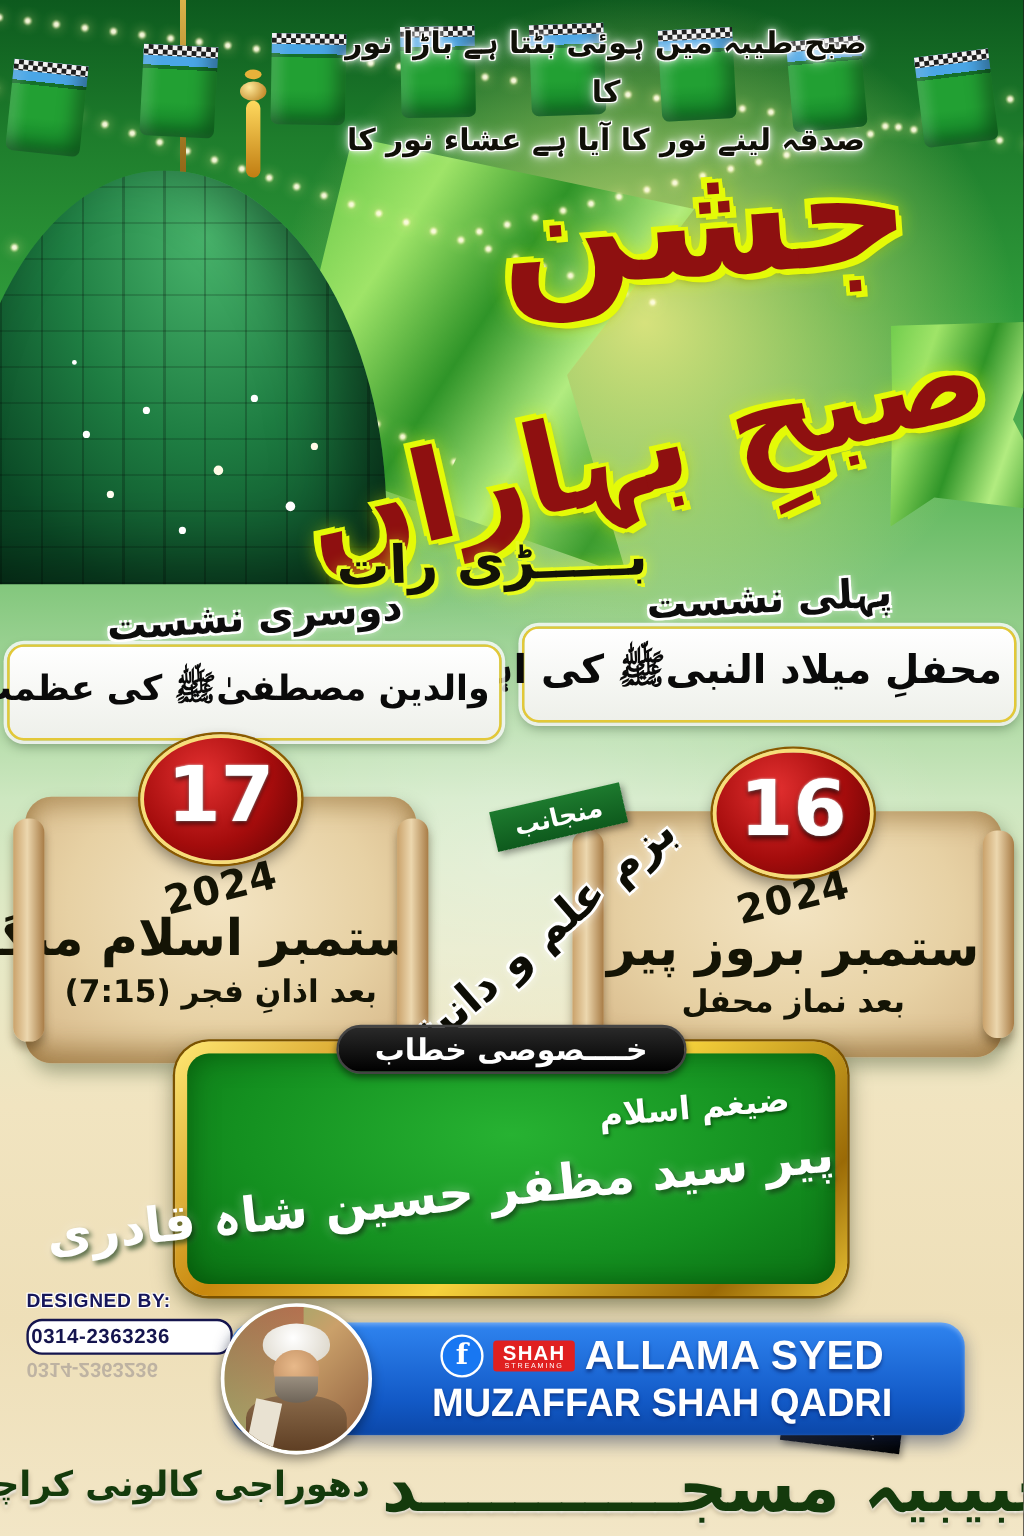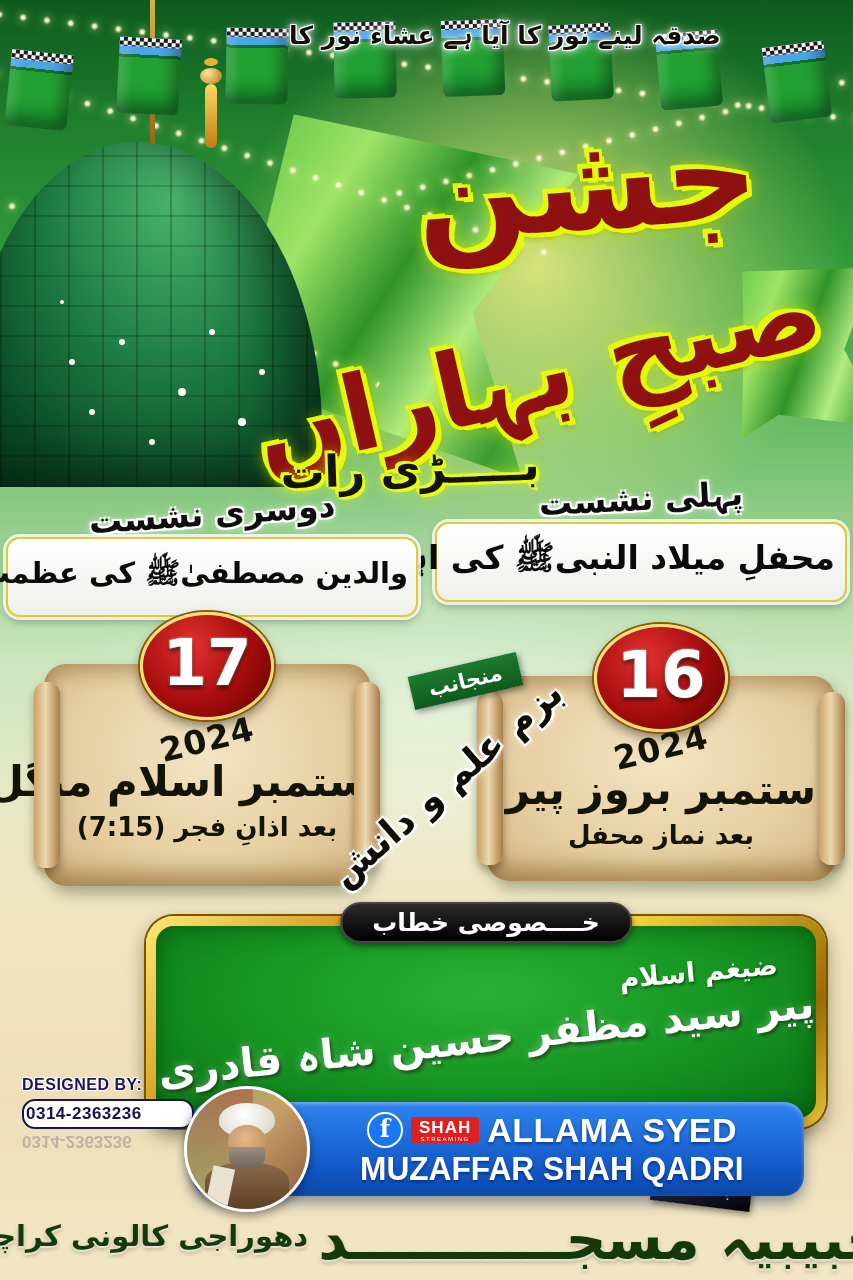--- a/index.html
+++ b/index.html
@@ -86,33 +86,33 @@
   .scroll::after{right:-10px;}
   .day-badge{position:absolute;left:50%;transform:translateX(-50%);top:-52px;width:128px;height:102px;border-radius:50%;
     background:radial-gradient(circle at 38% 30%,#e33030,#a40c0c 55%,#5c0202 100%);
     border:3px solid #f7dd7a;box-shadow:0 0 0 2px #8a5a00,0 6px 12px rgba(0,0,0,.45);
     color:#fff;font-size:64px;font-weight:bold;line-height:96px;text-align:center;
     font-family:"DejaVu Sans",sans-serif;text-shadow:0 3px 4px rgba(0,0,0,.6),0 0 2px #fff;}
   .scroll .year{display:inline-block;transform:rotate(-14deg);font-size:33px;font-weight:bold;color:#141405;letter-spacing:1px;}
   .scroll .mline{font-size:42px;font-weight:bold;color:#141405;white-space:nowrap;margin-top:-2px;}
   .scroll .tline{font-size:26px;font-weight:bold;color:#141405;margin-top:6px;white-space:nowrap;}
   .scroll-right{left:487px;top:676px;width:348px;height:205px;padding-top:52px;box-sizing:border-box;}
-  .scroll-left{left:44px;top:664px;width:326px;height:222px;padding-top:56px;box-sizing:border-box;}
+  .scroll-left{left:21px;top:664px;width:326px;height:222px;padding-top:56px;box-sizing:border-box;}
 
   
   .org-tag{left:410px;top:664px;z-index:8;background:linear-gradient(180deg,#1d7a2e,#0e5a1d);color:#fff;
     font-size:21px;font-weight:bold;padding:5px 18px;transform:rotate(-13deg);box-shadow:2px 3px 6px rgba(0,0,0,.4);}
   .org-name{left:300px;top:762px;z-index:8;font-size:37px;font-weight:bold;color:#0d0d05;white-space:nowrap;
     transform:rotate(-41deg);transform-origin:center;
     text-shadow:0 0 3px #fff,2px 2px 0 #fff,-2px -2px 0 #fff,2px -2px 0 #fff,-2px 2px 0 #fff,0 0 9px #fff;}
 
   
-  .speech{left:146px;top:868px;width:680px;height:212px;z-index:9;border-radius:28px;padding:10px;box-sizing:border-box;
+  .speech{left:146px;top:868px;width:560px;height:212px;z-index:9;border-radius:28px;padding:10px;box-sizing:border-box;
     background:linear-gradient(135deg,#ffe873,#c8880e 30%,#f6d23c 55%,#9a6a06 85%,#e8c234);
-    box-shadow:0 0 0 2px #7a5200,0 8px 18px rgba(30,40,10,.5);margin-top:48px;}
+    box-shadow:0 0 0 2px #7a5200,0 8px 18px rgba(30,40,10,.5);}
   .speech-inner{position:relative;width:100%;height:100%;border-radius:18px;
     background:radial-gradient(ellipse at 50% 35%,#27b232,#149020 60%,#0a7013 100%);
     box-shadow:inset 0 0 24px rgba(0,60,0,.55);}
   .speech-badge{position:absolute;left:50%;top:-24px;transform:translateX(-50%);
     background:linear-gradient(180deg,#2a2a2a,#000);border:2px solid #444;border-radius:22px;
     color:#fff;font-size:25px;font-weight:bold;padding:4px 30px;white-space:nowrap;box-shadow:0 3px 6px rgba(0,0,0,.5);}
   .speech-hon{position:absolute;right:38px;top:30px;color:#fff;font-size:27px;font-weight:bold;transform:rotate(-5deg);
     text-shadow:1px 2px 3px rgba(0,40,0,.6);}
   .speech-name{position:absolute;left:0;right:0;top:88px;text-align:center;color:#fff;font-size:41px;font-weight:bold;
     transform:rotate(-6deg);white-space:nowrap;text-shadow:2px 3px 4px rgba(0,40,0,.65),0 0 10px rgba(255,255,255,.35);}
@@ -187,20 +187,21 @@
   <div class="flag" style="left:8px;top:52px;transform:rotate(6deg);"></div>
   <div class="flag" style="left:118px;top:38px;transform:rotate(3deg);"></div>
   <div class="flag" style="left:226px;top:28px;transform:rotate(1deg);"></div>
   <div class="flag" style="left:334px;top:22px;transform:rotate(-1deg);"></div>
   <div class="flag" style="left:442px;top:20px;transform:rotate(-2deg);"></div>
   <div class="flag" style="left:550px;top:24px;transform:rotate(-3deg);"></div>
   <div class="flag" style="left:658px;top:32px;transform:rotate(-5deg);"></div>
   <div class="flag" style="left:766px;top:44px;transform:rotate(-7deg);"></div>
 
   <div class="abs couplet urdu">
+    <div>صبح طیبہ میں ہوئی بٹتا ہے باڑا نور کا</div>
     <div>صدقہ لینے نور کا آیا ہے عشاء نور کا</div>
   </div>
 
   <div class="abs t-red title-word1 urdu">جشن</div>
   <div class="abs t-red title-word2 urdu">صبحِ بہاراں</div>
   <div class="abs subtitle urdu">بـــــڑی رات</div>
 
   <div class="abs session sess-right">
     <div class="hdr urdu">پہلی نشست</div>
     <div class="box urdu">محفلِ میلاد النبیﷺ کی اہمیت</div>

